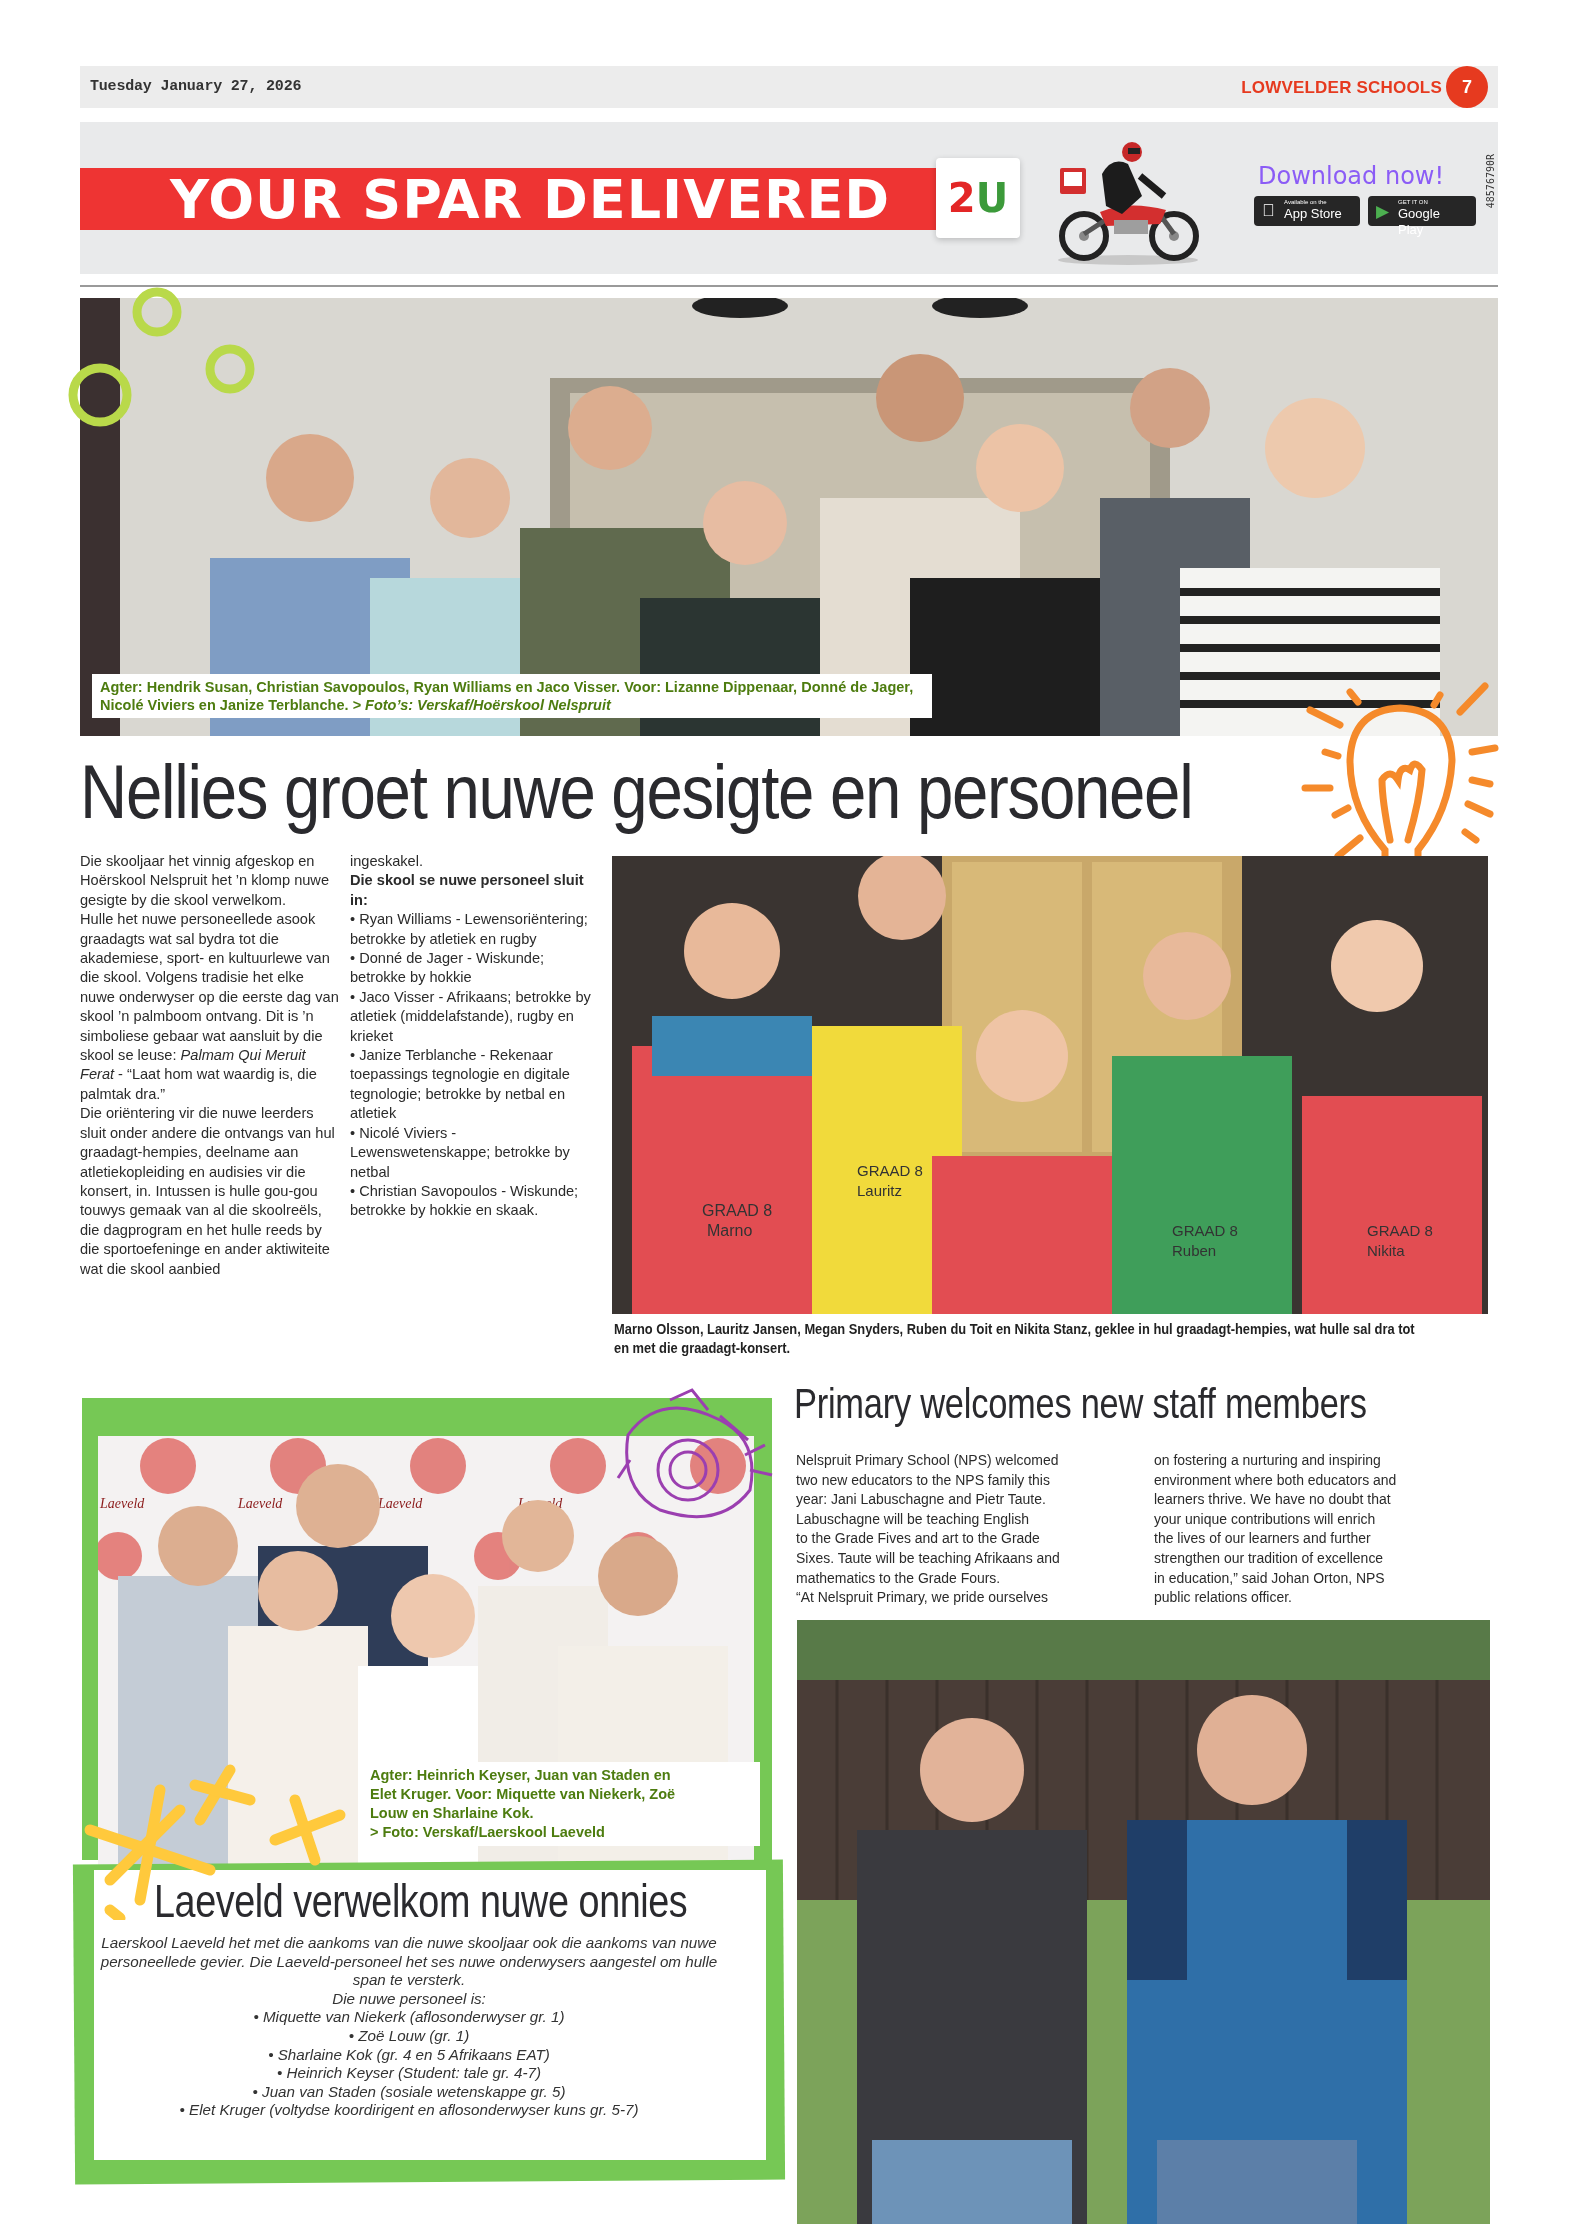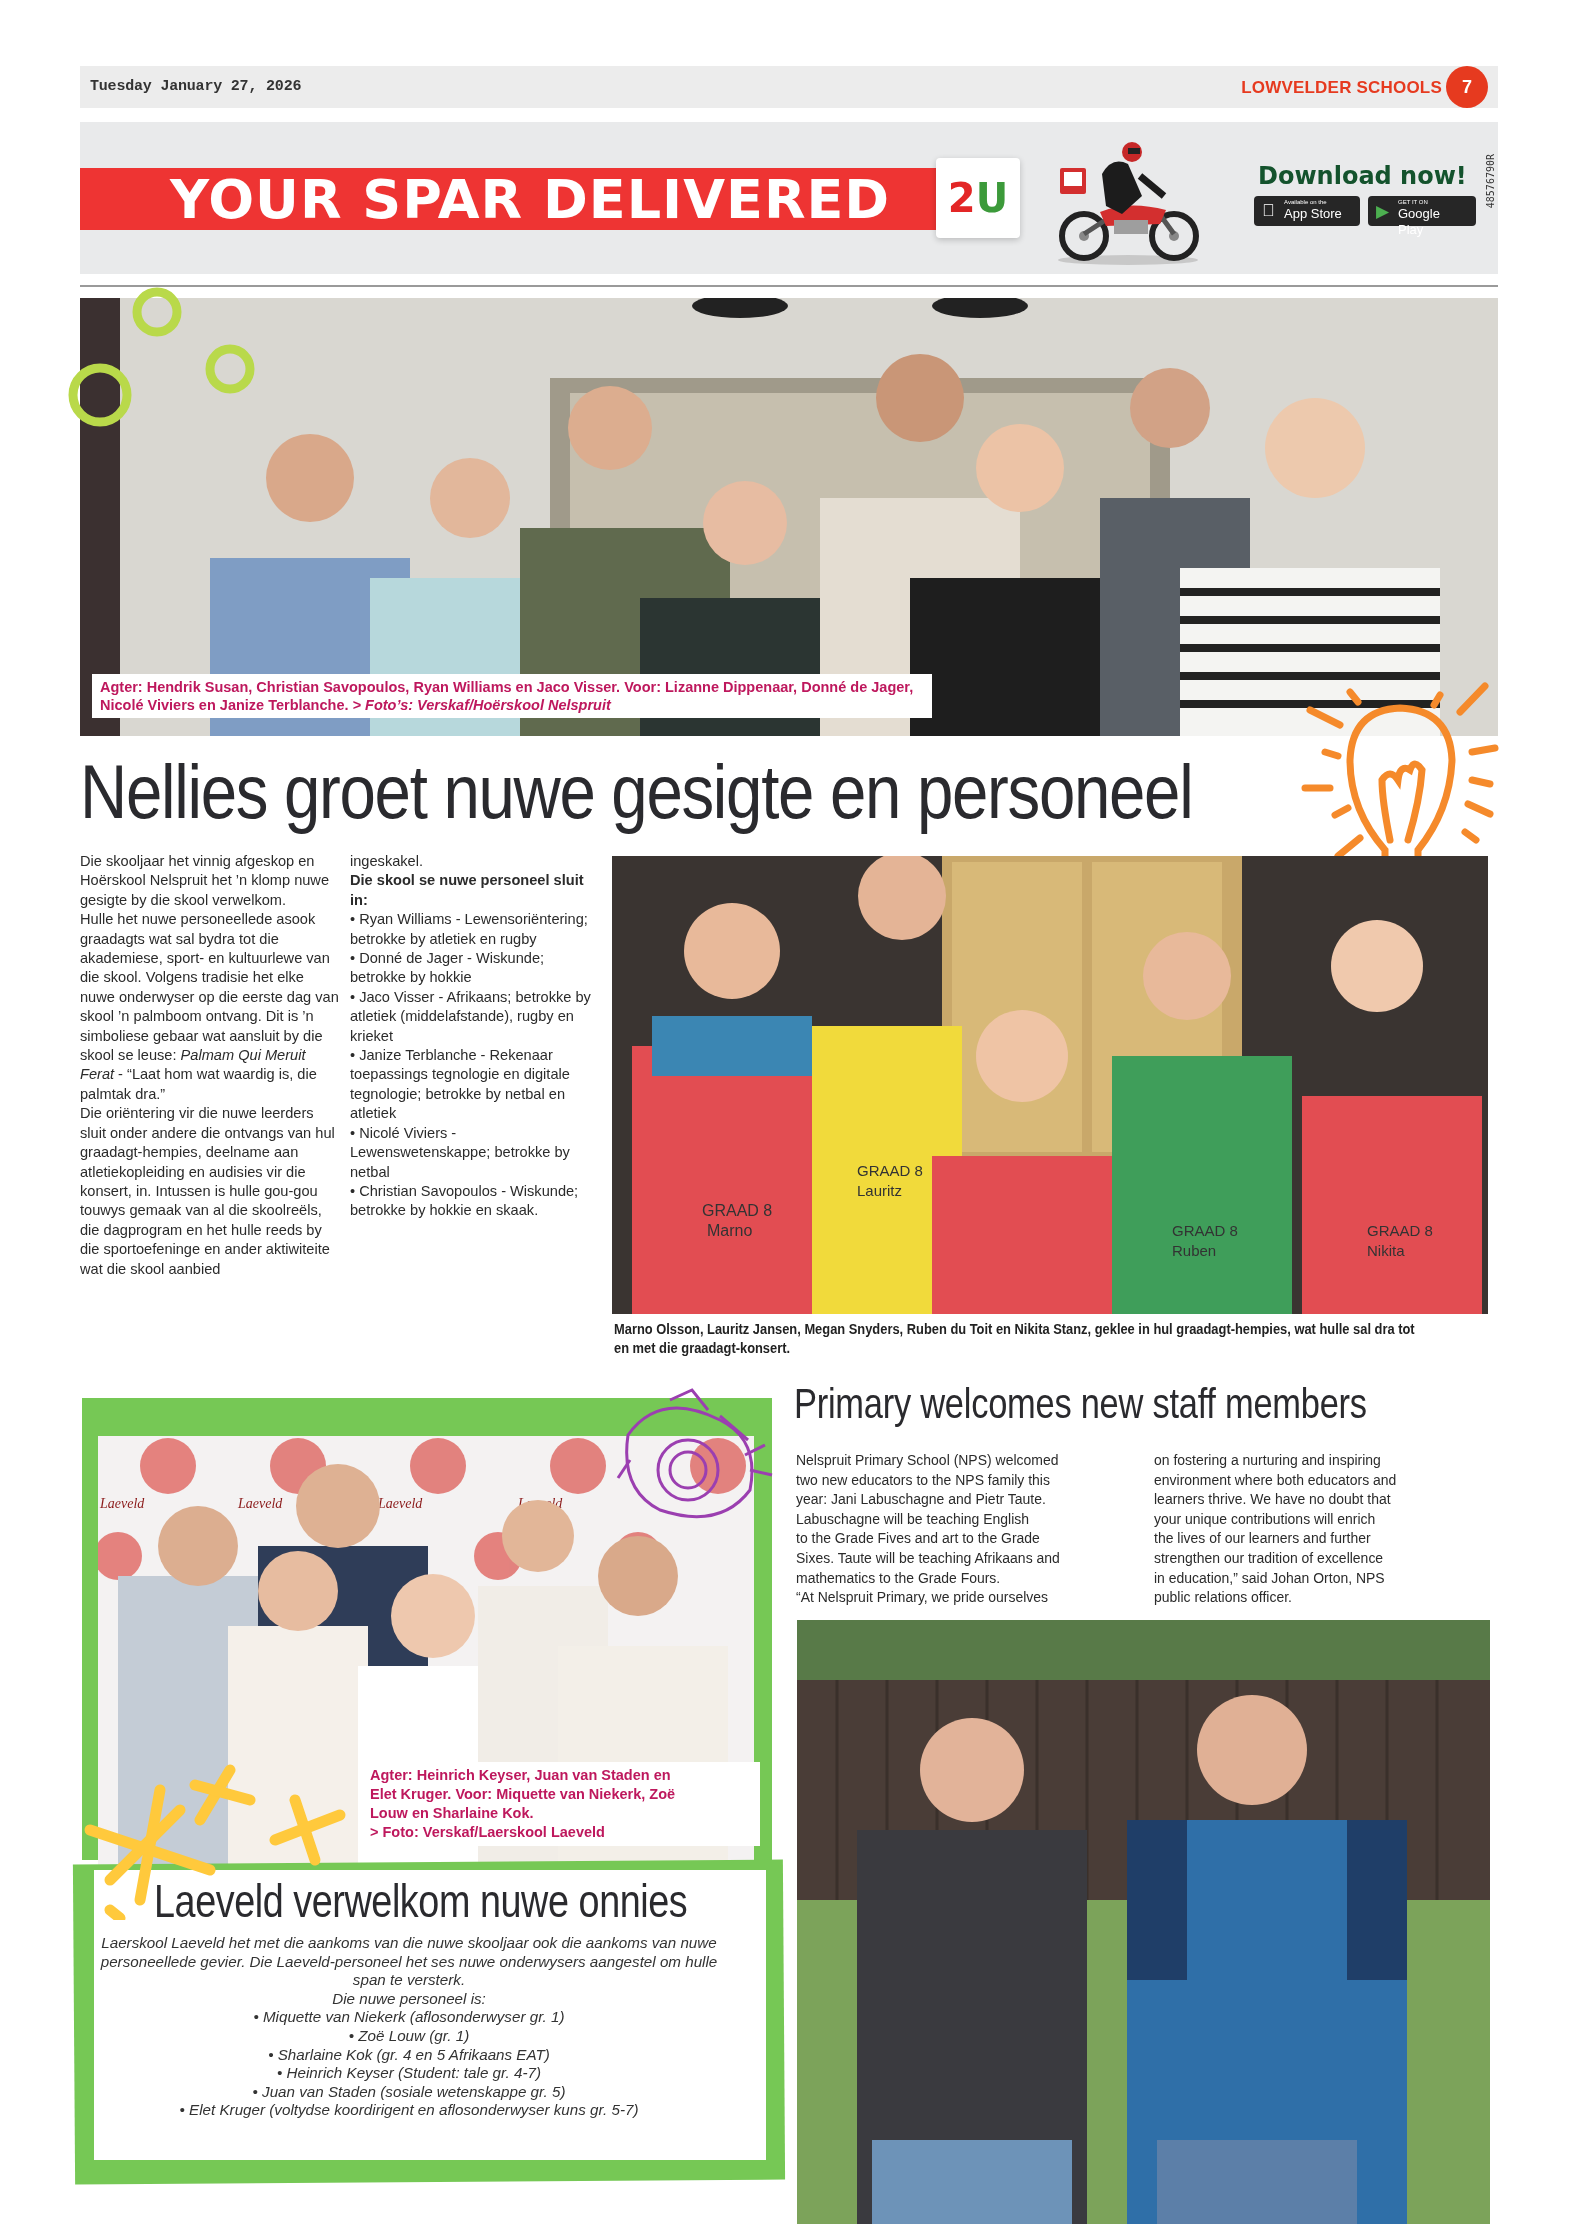--- a/index.html
+++ b/index.html
@@ -12,34 +12,34 @@
   .header-section { position: absolute; right: 56px; top: 12px; font-size: 17px; font-weight: bold; color: #e63a1f; letter-spacing: 0.2px; }
   .page-badge { position: absolute; right: 10px; top: 0px; width: 42px; height: 42px; border-radius: 50%; background: #e63a1f; color: #fff; font-weight: bold; font-size: 18px; text-align: center; line-height: 42px; }
 
   
   .ad-banner { position: absolute; left: 80px; top: 122px; width: 1418px; height: 152px; background: #e9eaeb; overflow: hidden; }
   .ad-redbar { position: absolute; left: 0; top: 46px; width: 860px; height: 62px; background: #ee3433; }
   .ad-title { position: absolute; left: 90px; top: 46px; height: 62px; line-height: 64px; font-size: 54px; font-weight: bold; color: #fff; letter-spacing: 1px; font-family: "DejaVu Sans", sans-serif; }
   .ad-logo { position: absolute; left: 856px; top: 36px; width: 84px; height: 80px; background: #fff; border-radius: 4px; box-shadow: 0 2px 6px rgba(0,0,0,0.2); text-align: center; line-height: 80px; font-size: 40px; font-weight: bold; color: #e32626; font-family: "DejaVu Sans", sans-serif; }
   .ad-logo .g { color: #3c9a3a; }
   .ad-bike { position: absolute; left: 968px; top: 12px; width: 160px; height: 132px; }
-  .ad-download { position: absolute; left: 1178px; top: 40px; font-size: 24px; font-weight: bold; color: #14532d; font-family: "DejaVu Sans", sans-serif; }
+  .ad-download { position: absolute; left: 1178px; top: 40px; font-size: 24px; font-weight: normal; color: #8b5cf6; font-family: "DejaVu Sans", sans-serif; }
   .store-btn { position: absolute; top: 74px; height: 30px; background: #262626; border-radius: 4px; color: #fff; padding: 3px 8px 0 30px; }
   .store-btn .s-small { display: block; font-size: 6px; line-height: 7px; }
   .store-btn .s-big { display: block; font-size: 13px; line-height: 16px; }
   .store-btn .s-icon { position: absolute; left: 8px; top: 5px; font-size: 17px; }
   .ad-code { position: absolute; right: 2px; top: 32px; writing-mode: vertical-rl; transform: rotate(180deg); font-size: 10px; color: #333; font-family: "DejaVu Sans Mono", monospace; }
 
   .rule-top { position: absolute; left: 80px; top: 285px; width: 1418px; height: 2px; background: #9a9a9a; }
 
   
   .photo { position: absolute; overflow: hidden; }
   .photo svg { width: 100%; height: 100%; display: block; }
 
-  .caption-box { position: absolute; background: #fff; font-size: 14.5px; font-weight: bold; line-height: 18px; color: #be185d; }
+  .caption-box { position: absolute; background: #fff; font-size: 14.5px; font-weight: bold; line-height: 18px; color: #4d7c0f; }
   .caption-box i { font-style: italic; }
 
   .headline-main { position: absolute; left: 80px; top: 748px; font-size: 76px; font-family: "Liberation Sans", sans-serif; font-weight: normal; color: #2a2a2e; letter-spacing: -1.5px; transform: scaleX(0.86); transform-origin: left top; white-space: nowrap; }
 
   .body-col { position: absolute; font-size: 14.6px; line-height: 19.4px; color: #2b2b2b; }
   .body-col p { margin: 0; }
   .body-col .bold { font-weight: bold; }
 
   .caption-plain { position: absolute; font-size: 14px; font-weight: bold; line-height: 19px; color: #222; }
 

